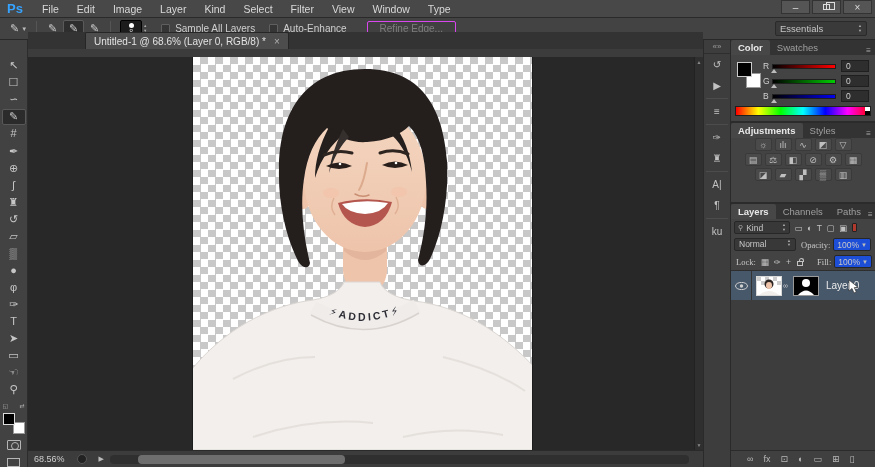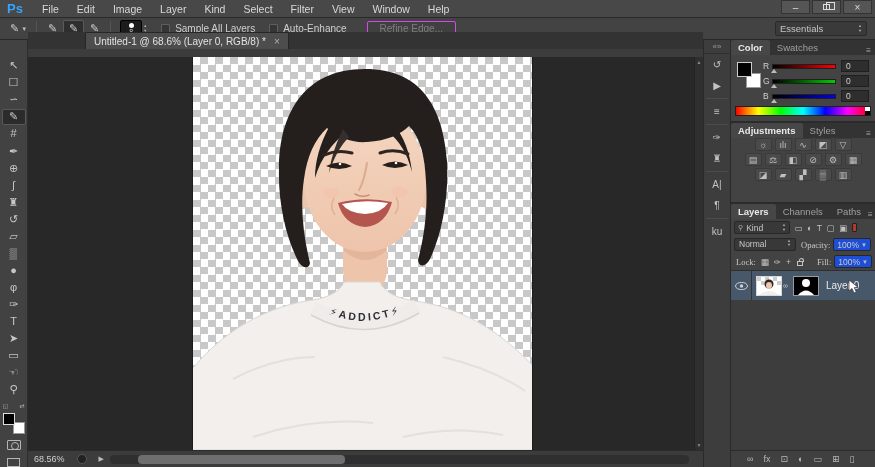--- a/index.html
+++ b/index.html
@@ -141,21 +141,21 @@
     <span id="pslogo">Ps</span>
     <span class="menu-item">File</span>
     <span class="menu-item">Edit</span>
     <span class="menu-item">Image</span>
     <span class="menu-item">Layer</span>
     <span class="menu-item">Kind</span>
     <span class="menu-item">Select</span>
     <span class="menu-item">Filter</span>
     <span class="menu-item">View</span>
     <span class="menu-item">Window</span>
-    <span class="menu-item">Help</span>
+    <span class="menu-item">Type</span>
     <div id="winbtns">
       <div class="wbtn">–</div>
       <div class="wbtn">
           <span class="restore-glyph"></span>
         </div>
       <div class="wbtn">×</div>
     </div>
   </div>
 
   <div id="optionsbar">

